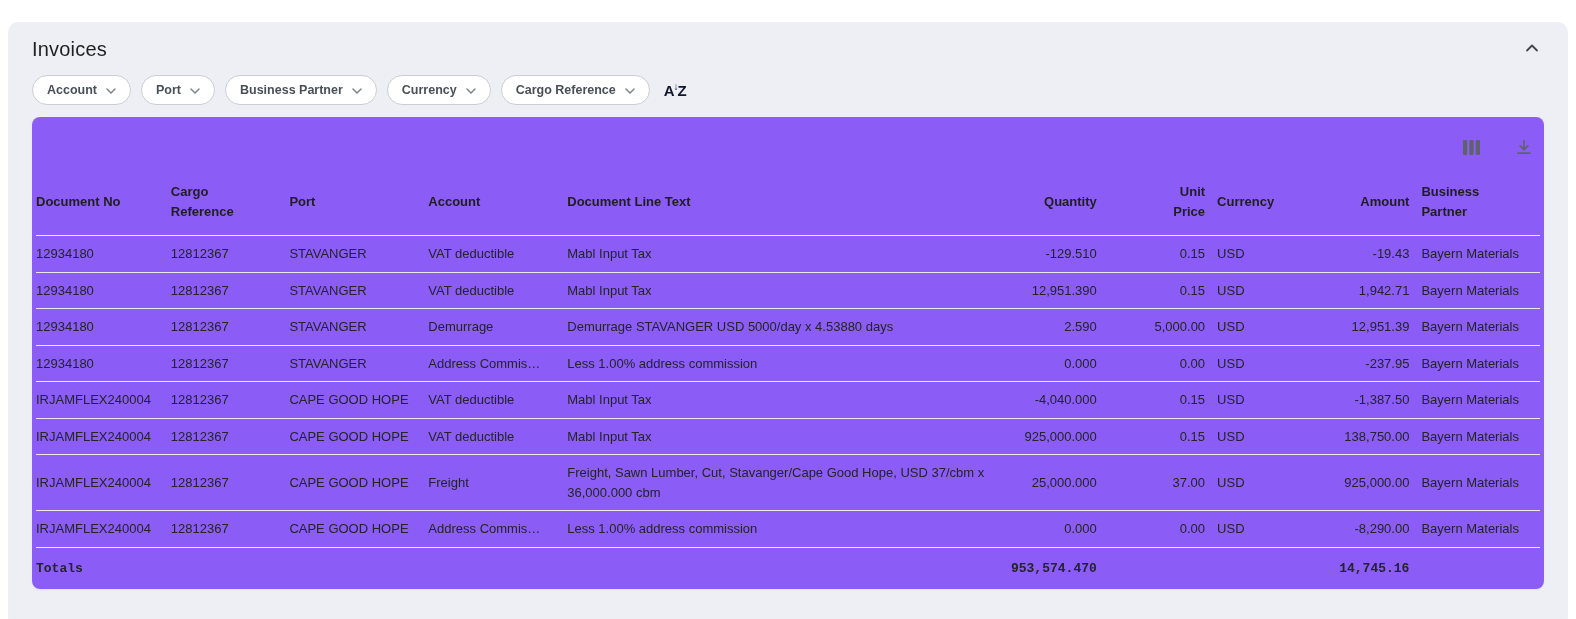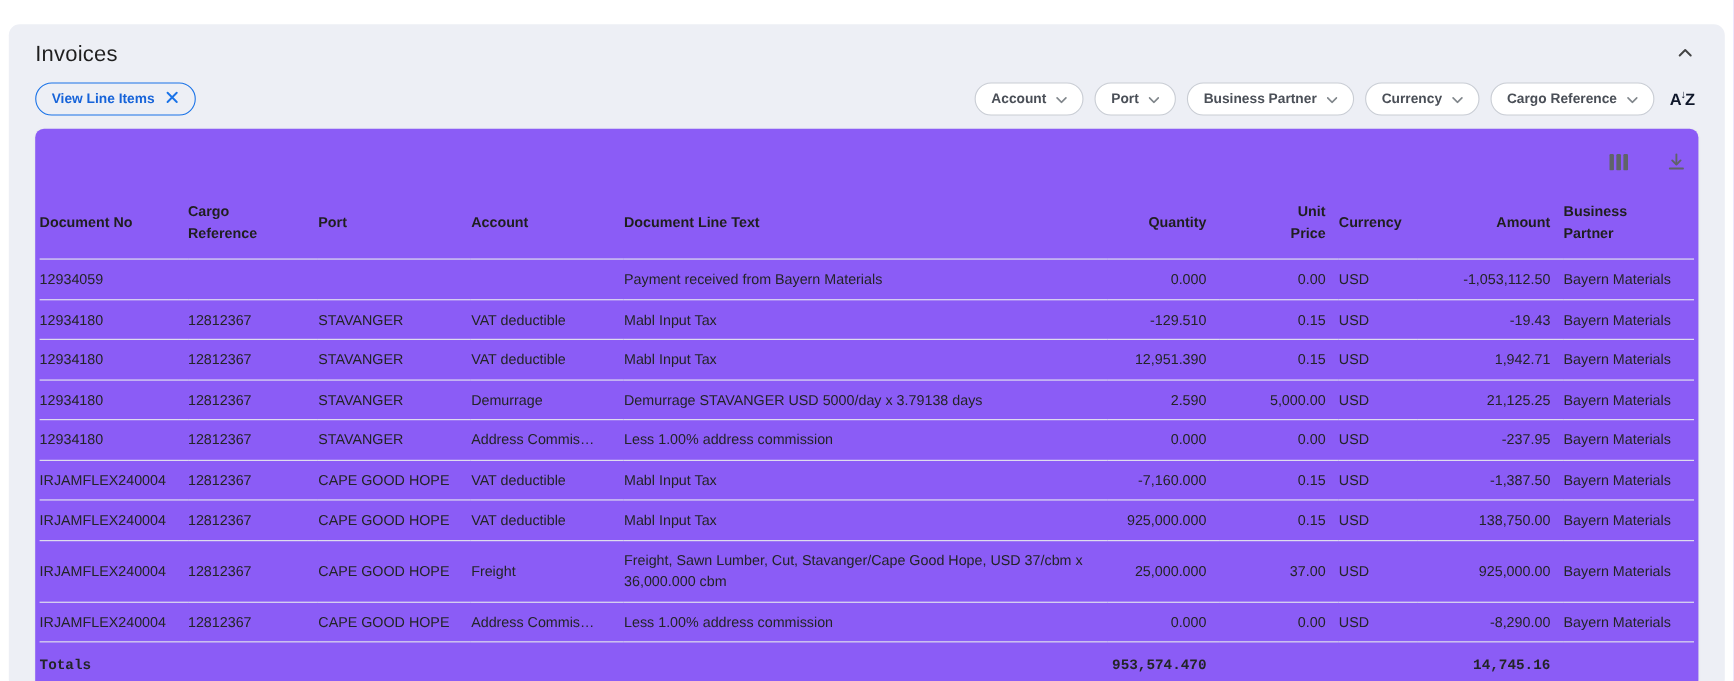--- a/index.html
+++ b/index.html
@@ -63,28 +63,20 @@
     <button class="icon-btn">
       <span>
         <svg width="16" height="16" viewBox="0 0 16 16">
             <path d="M3 10.5l5-5 5 5" fill="none" stroke="#444" stroke-width="1.8" stroke-linecap="round" stroke-linejoin="round"></path>
           </svg>
       </span>
     </button>
   </div>
 
   <div class="toolbar">
-    <button class="chip chip-active">
-      <span>View Line Items</span>
-      <span>
-        <svg width="13" height="13" viewBox="0 0 14 14">
-            <path d="M2.5 2.5l9 9M11.5 2.5l-9 9" stroke="#1a73e8" stroke-width="1.9" stroke-linecap="round"></path>
-          </svg>
-      </span>
-    </button>
 
     <div class="filters">
       <button class="chip">
         <span>Account</span>
         <span><svg width="10" height="6" viewBox="0 0 10 6">
               <path d="M1 1l4 4 4-4" fill="none" stroke="#80868b" stroke-width="1.5" stroke-linecap="round"></path>
             </svg></span>
       </button>
       <button class="chip">
         <span>Port</span>
@@ -160,32 +152,20 @@
             <th class="col-4"><span class="th-inner">Document Line Text</span></th>
             <th class="col-5"><span class="th-inner">Quantity</span></th>
             <th class="col-6"><span class="th-inner">Unit Price</span></th>
             <th class="col-7"><span class="th-inner">Currency</span></th>
             <th class="col-8"><span class="th-inner">Amount</span></th>
             <th class="col-9"><span class="th-inner">Business Partner</span></th>
           </tr>
       </thead>
       <tbody id="table-body">
           <tr>
-            <td class="col-0">12934059</td>
-            <td class="col-1"></td>
-            <td class="col-2"></td>
-            <td class="col-3"></td>
-            <td class="col-4">Payment received from Bayern Materials</td>
-            <td class="col-5">0.000</td>
-            <td class="col-6">0.00</td>
-            <td class="col-7">USD</td>
-            <td class="col-8">-1,053,112.50</td>
-            <td class="col-9">Bayern Materials</td>
-          </tr>
-          <tr>
             <td class="col-0">12934180</td>
             <td class="col-1">12812367</td>
             <td class="col-2">STAVANGER</td>
             <td class="col-3">VAT deductible</td>
             <td class="col-4">Mabl Input Tax</td>
             <td class="col-5">-129.510</td>
             <td class="col-6">0.15</td>
             <td class="col-7">USD</td>
             <td class="col-8">-19.43</td>
             <td class="col-9">Bayern Materials</td>
@@ -200,46 +180,46 @@
             <td class="col-6">0.15</td>
             <td class="col-7">USD</td>
             <td class="col-8">1,942.71</td>
             <td class="col-9">Bayern Materials</td>
           </tr>
           <tr>
             <td class="col-0">12934180</td>
             <td class="col-1">12812367</td>
             <td class="col-2">STAVANGER</td>
             <td class="col-3">Demurrage</td>
-            <td class="col-4">Demurrage STAVANGER USD 5000/day x 3.79138 days</td>
+            <td class="col-4">Demurrage STAVANGER USD 5000/day x 4.53880 days</td>
             <td class="col-5">2.590</td>
             <td class="col-6">5,000.00</td>
             <td class="col-7">USD</td>
-            <td class="col-8">21,125.25</td>
+            <td class="col-8">12,951.39</td>
             <td class="col-9">Bayern Materials</td>
           </tr>
           <tr>
             <td class="col-0">12934180</td>
             <td class="col-1">12812367</td>
             <td class="col-2">STAVANGER</td>
             <td class="col-3">Address Commis…</td>
             <td class="col-4">Less 1.00% address commission</td>
             <td class="col-5">0.000</td>
             <td class="col-6">0.00</td>
             <td class="col-7">USD</td>
             <td class="col-8">-237.95</td>
             <td class="col-9">Bayern Materials</td>
           </tr>
           <tr>
             <td class="col-0">IRJAMFLEX240004</td>
             <td class="col-1">12812367</td>
             <td class="col-2">CAPE GOOD HOPE</td>
             <td class="col-3">VAT deductible</td>
             <td class="col-4">Mabl Input Tax</td>
-            <td class="col-5">-7,160.000</td>
+            <td class="col-5">-4,040.000</td>
             <td class="col-6">0.15</td>
             <td class="col-7">USD</td>
             <td class="col-8">-1,387.50</td>
             <td class="col-9">Bayern Materials</td>
           </tr>
           <tr>
             <td class="col-0">IRJAMFLEX240004</td>
             <td class="col-1">12812367</td>
             <td class="col-2">CAPE GOOD HOPE</td>
             <td class="col-3">VAT deductible</td>

